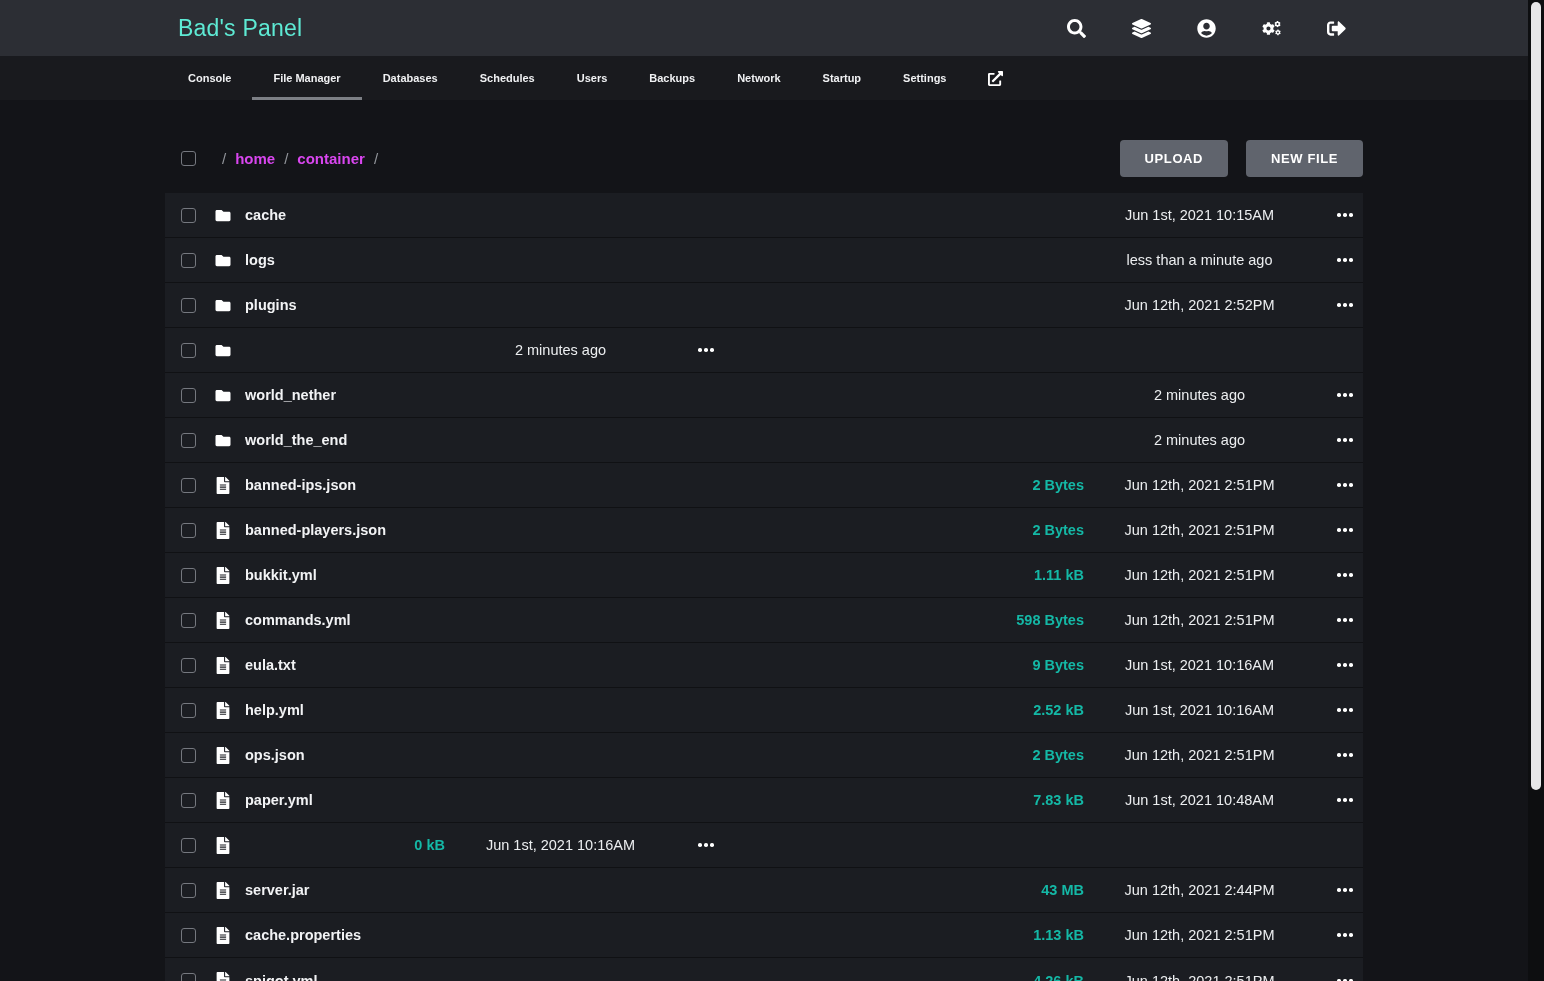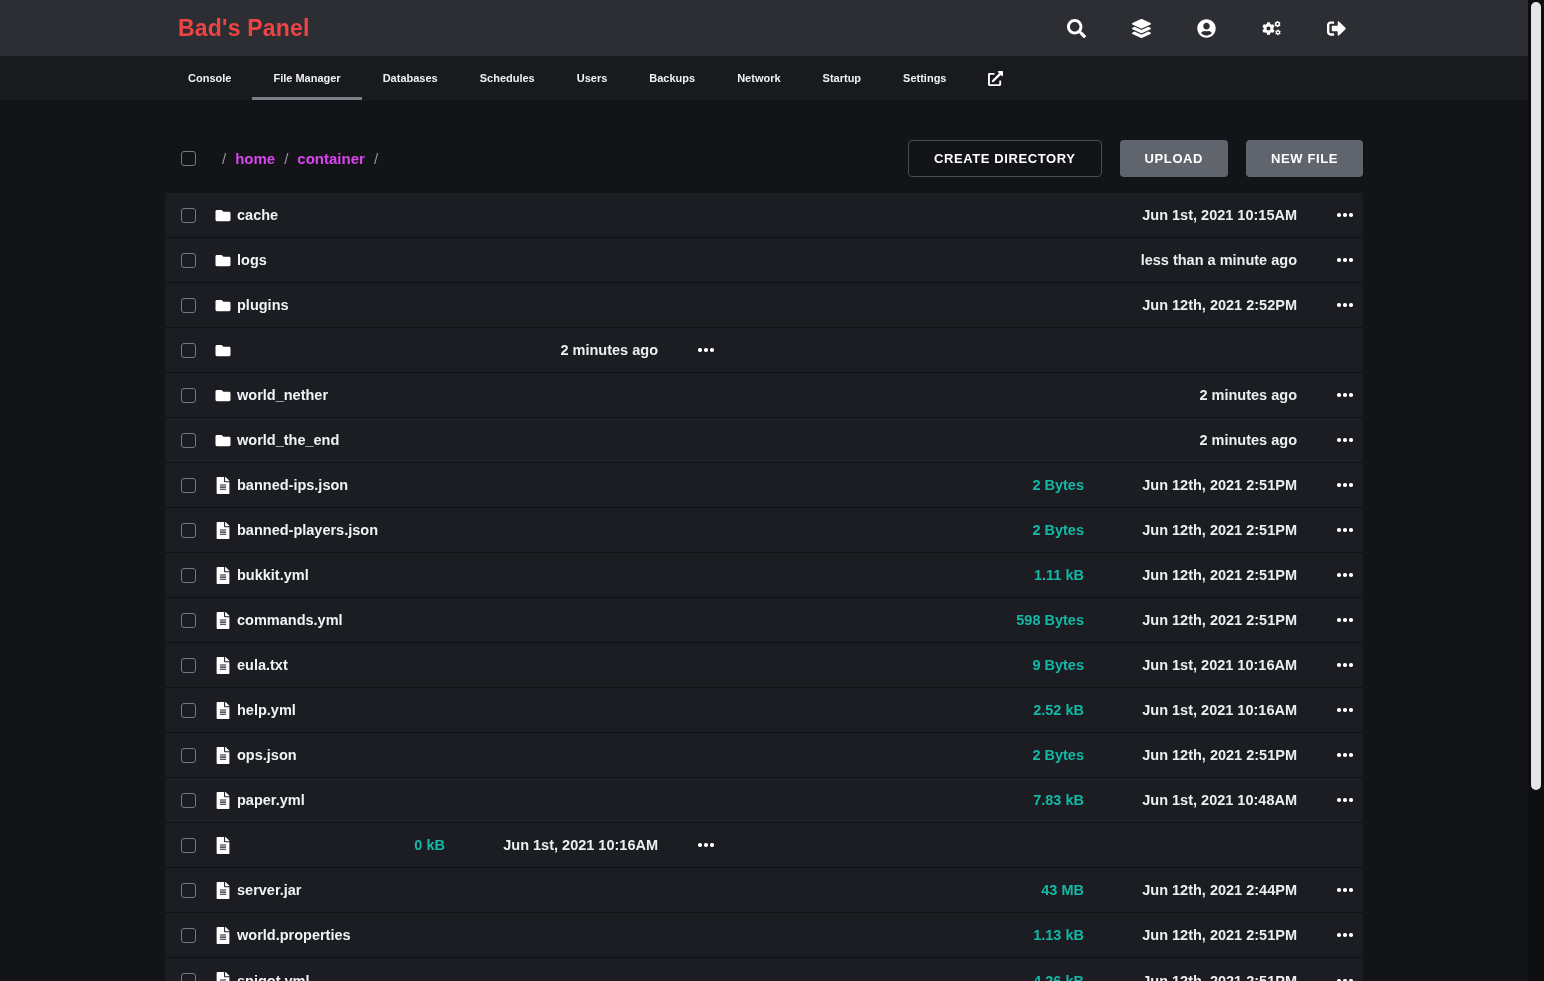--- a/index.html
+++ b/index.html
@@ -12,21 +12,21 @@
   }
   svg { display:block; fill:#ffffff; }
 
   
   .header {
     height:56px; background:#2c2e34;
     display:flex; align-items:center;
     padding-left:178px;
   }
   .app-title {
-    margin:0; color:#ef4444; font-size:23px; font-weight:bold; letter-spacing:.2px;
+    margin:0; color:#5eead4; font-size:23px; font-weight:normal; letter-spacing:.2px;
   }
   .header-icons {
     margin-left:auto; padding-right:198px;
     display:flex; align-items:center; gap:45px;
   }
   .icon-btn { cursor:pointer; display:flex; align-items:center; justify-content:center; width:20px; height:20px; }
   .icon-btn svg { width:19px; height:19px; }
 
   
   .subnav {
@@ -71,23 +71,23 @@
   .file-list { margin-top:16px; background:#1b1d22; }
   .file-row {
     height:45px; display:flex; align-items:center;
     border-bottom:1px solid #101114; cursor:pointer;
   }
   .file-row:last-child { border-bottom:none; }
   .file-row .checkbox { margin-left:16px; }
   .row-icon { width:20px; margin-left:17px; display:flex; justify-content:center; }
   .row-icon svg.i-folder { width:18px; height:15px; }
   .row-icon svg.i-file   { width:14px; height:17px; }
-  .f-name { margin-left:4px; flex:1; color:#f2f3f5; font-size:14.5px; font-weight:600; }
+  .f-name { margin-left:12px; flex:1; color:#f2f3f5; font-size:14.5px; font-weight:600; }
   .f-size { width:230px; padding-right:18px; text-align:right; color:#14b8a6; font-size:14.5px; font-weight:600; }
-  .f-date { width:225px; padding-right:30px; flex:0 0 auto; text-align:right; color:#eceef0; font-size:14.5px; font-weight:700; white-space:nowrap; }
+  .f-date { width:225px; padding-right:30px; flex:0 0 auto; text-align:center; color:#eceef0; font-size:14.5px; font-weight:400; white-space:nowrap; }
   .row-menu { width:36px; height:100%; display:flex; align-items:center; justify-content:center; gap:2.5px; cursor:pointer; }
   .dot { width:3.5px; height:3.5px; border-radius:50%; background:#ffffff; }
 
   
   .scroll-track {
     position:fixed; top:0; right:0; width:16px; height:981px;
     background:#0d0e10;
   }
   .scroll-thumb {
     position:absolute; left:3px; top:2px; width:10px; height:788px;
@@ -159,21 +159,20 @@
   <div class="toolbar">
     <span class="checkbox"></span>
     <div class="breadcrumb" id="breadcrumb">
         <span class="sep">/</span>
         <span class="crumb">home</span>
         <span class="sep">/</span>
         <span class="crumb">container</span>
         <span class="sep">/</span>
       </div>
     <div class="toolbar-buttons">
-      <button class="btn btn-ghost">CREATE DIRECTORY</button>
       <button class="btn btn-solid">UPLOAD</button>
       <button class="btn btn-solid">NEW FILE</button>
     </div>
   </div>
 
   <div class="file-list" id="file-list">
       <div class="file-row">
     <span class="checkbox"></span>
     <span class="row-icon">
       <svg class="i-folder" viewBox="0 0 512 512">
@@ -444,21 +443,21 @@
     </span>
   </div>
       <div class="file-row">
     <span class="checkbox"></span>
     <span class="row-icon">
 
       <svg class="i-file" viewBox="0 0 384 512">
             <path d="M224 136V0H24C10.7 0 0 10.7 0 24v464c0 13.3 10.7 24 24 24h336c13.3 0 24-10.7 24-24V160H248c-13.2 0-24-10.8-24-24zm64 236c0 6.6-5.4 12-12 12H108c-6.6 0-12-5.4-12-12v-8c0-6.6 5.4-12 12-12h168c6.6 0 12 5.4 12 12v8zm0-64c0 6.6-5.4 12-12 12H108c-6.6 0-12-5.4-12-12v-8c0-6.6 5.4-12 12-12h168c6.6 0 12 5.4 12 12v8zm0-72v8c0 6.6-5.4 12-12 12H108c-6.6 0-12-5.4-12-12v-8c0-6.6 5.4-12 12-12h168c6.6 0 12 5.4 12 12zm96-114.1v6.1H256V0h6.1c6.4 0 12.5 2.5 17 7l97.9 98c4.5 4.5 7 10.6 7 16.9z"></path>
           </svg>
     </span>
-    <span class="f-name">world.properties</span>
+    <span class="f-name">cache.properties</span>
     <span class="f-size">1.13 kB</span>
     <span class="f-date">Jun 12th, 2021 2:51PM</span>
     <span class="row-menu">
       <span class="dot"></span>
       <span class="dot"></span>
       <span class="dot"></span>
     </span>
   </div>
       <div class="file-row">
     <span class="checkbox"></span>

